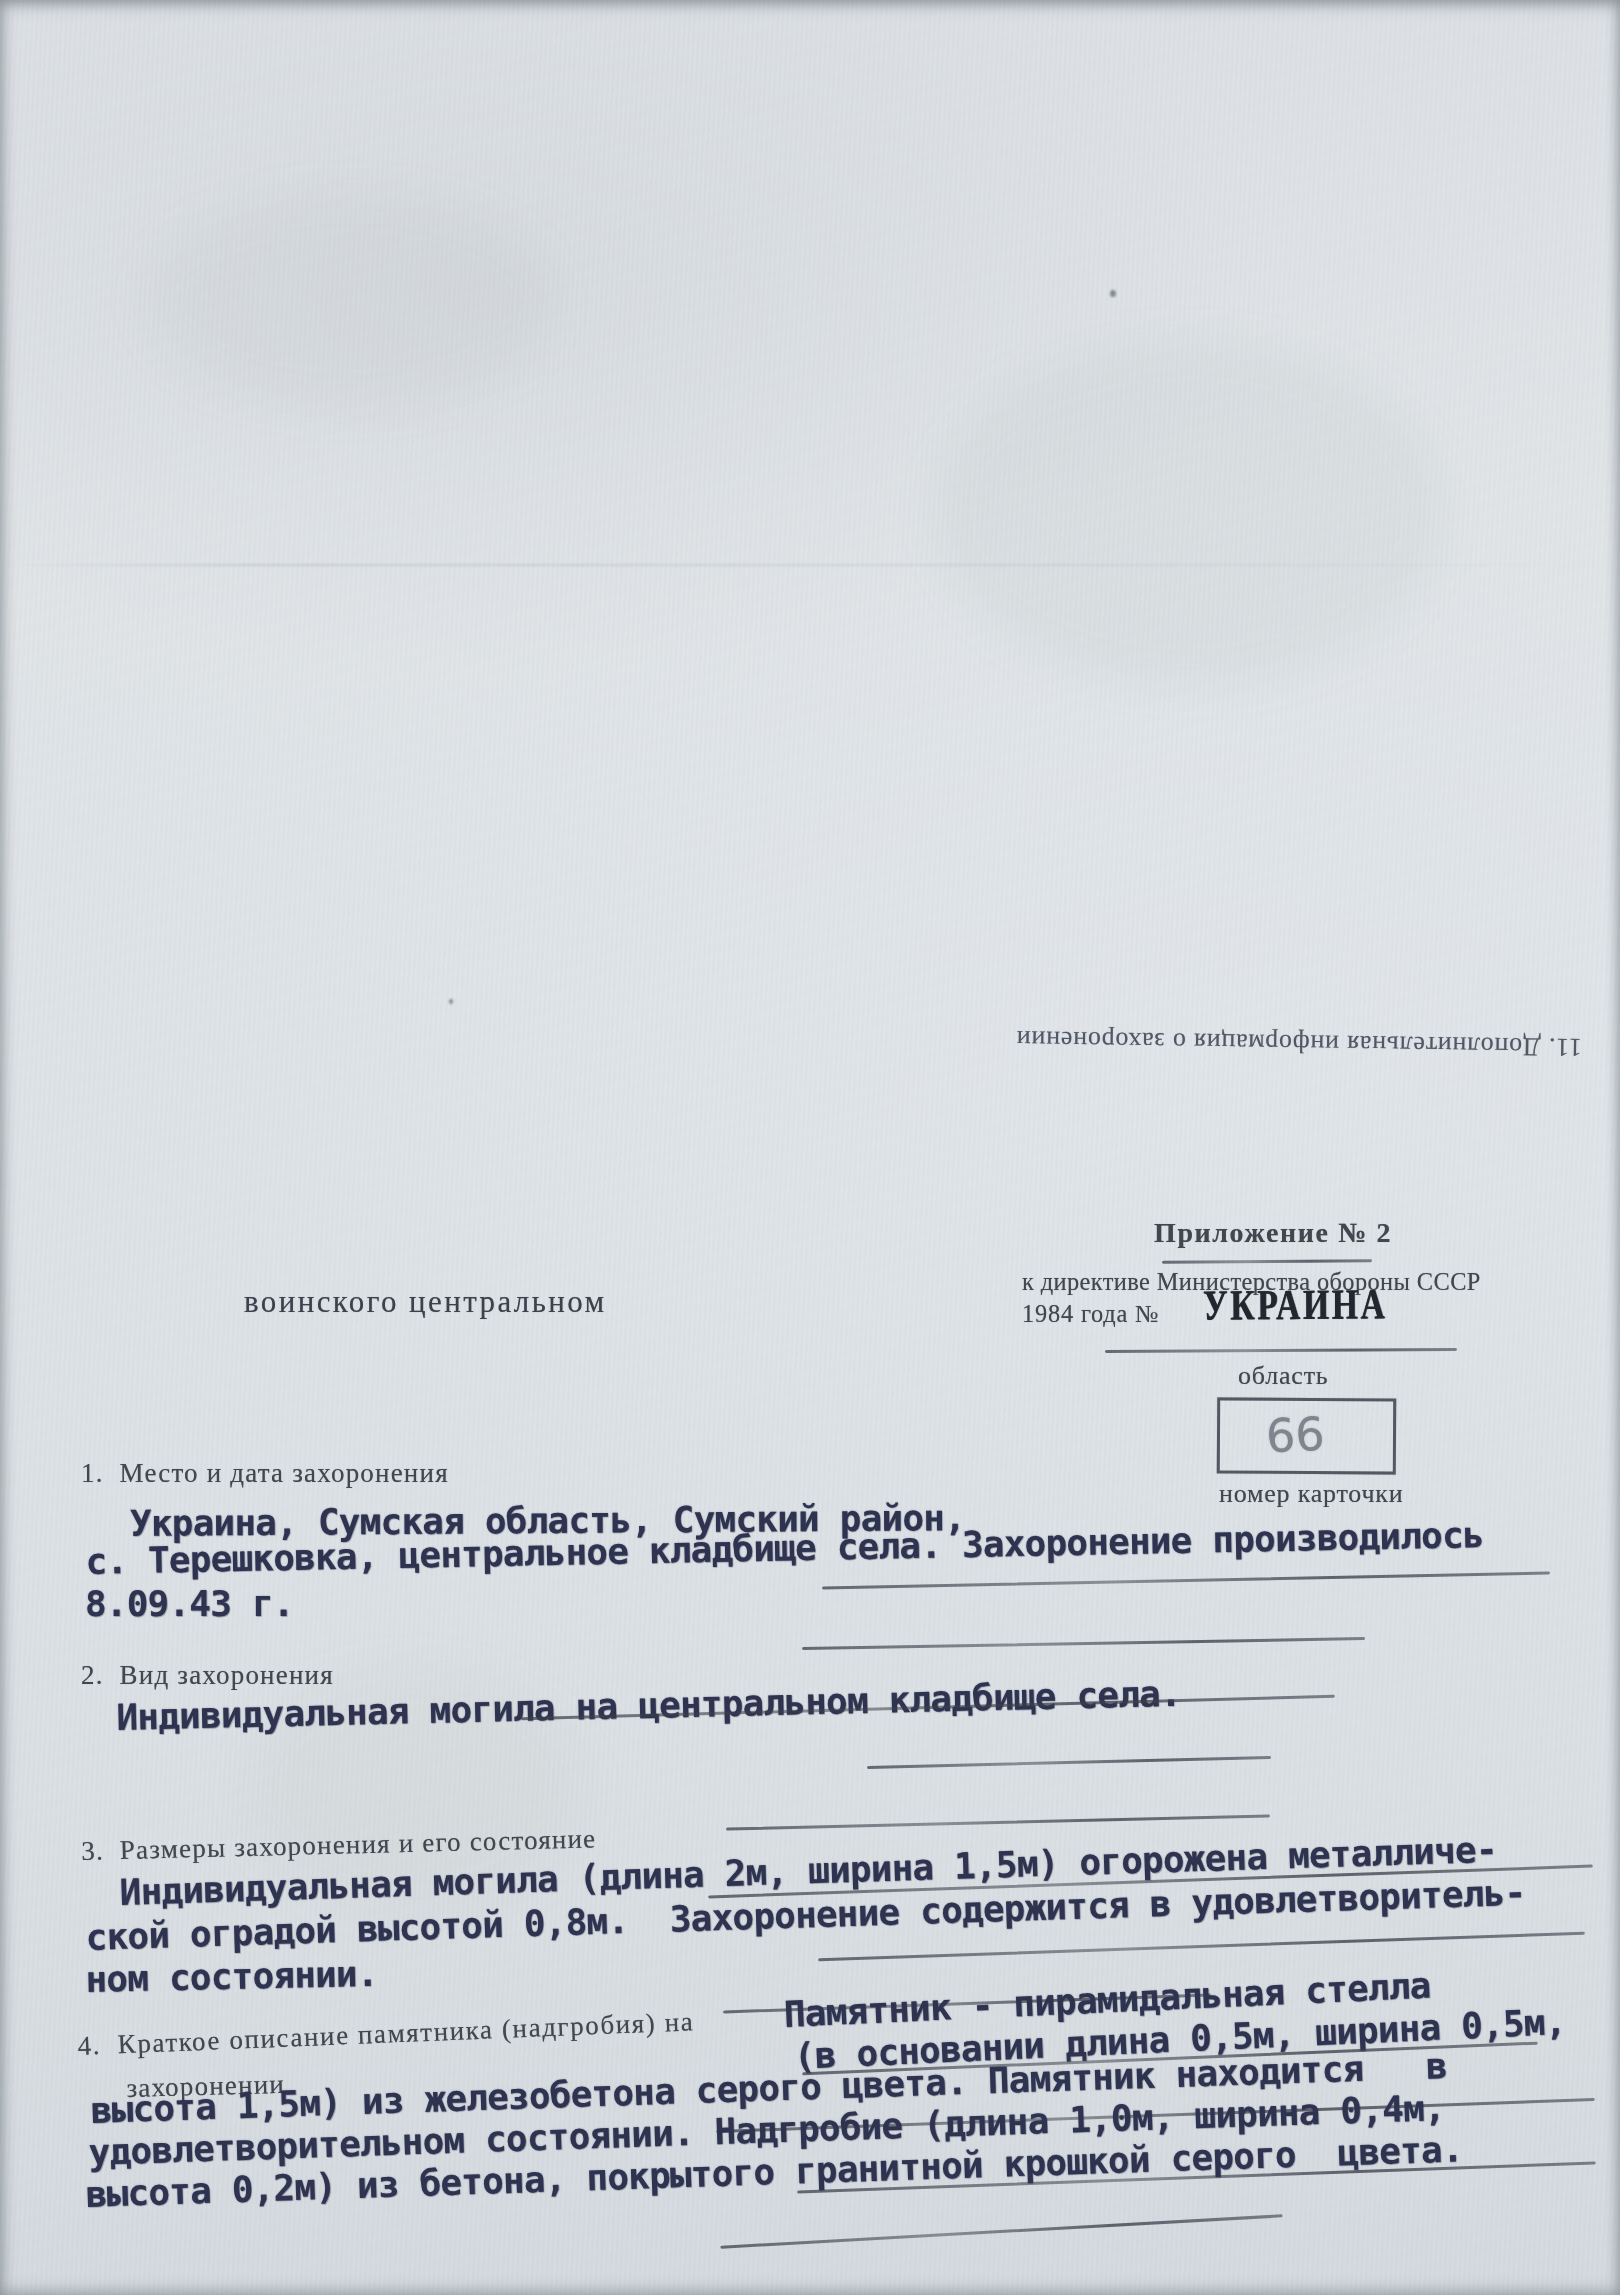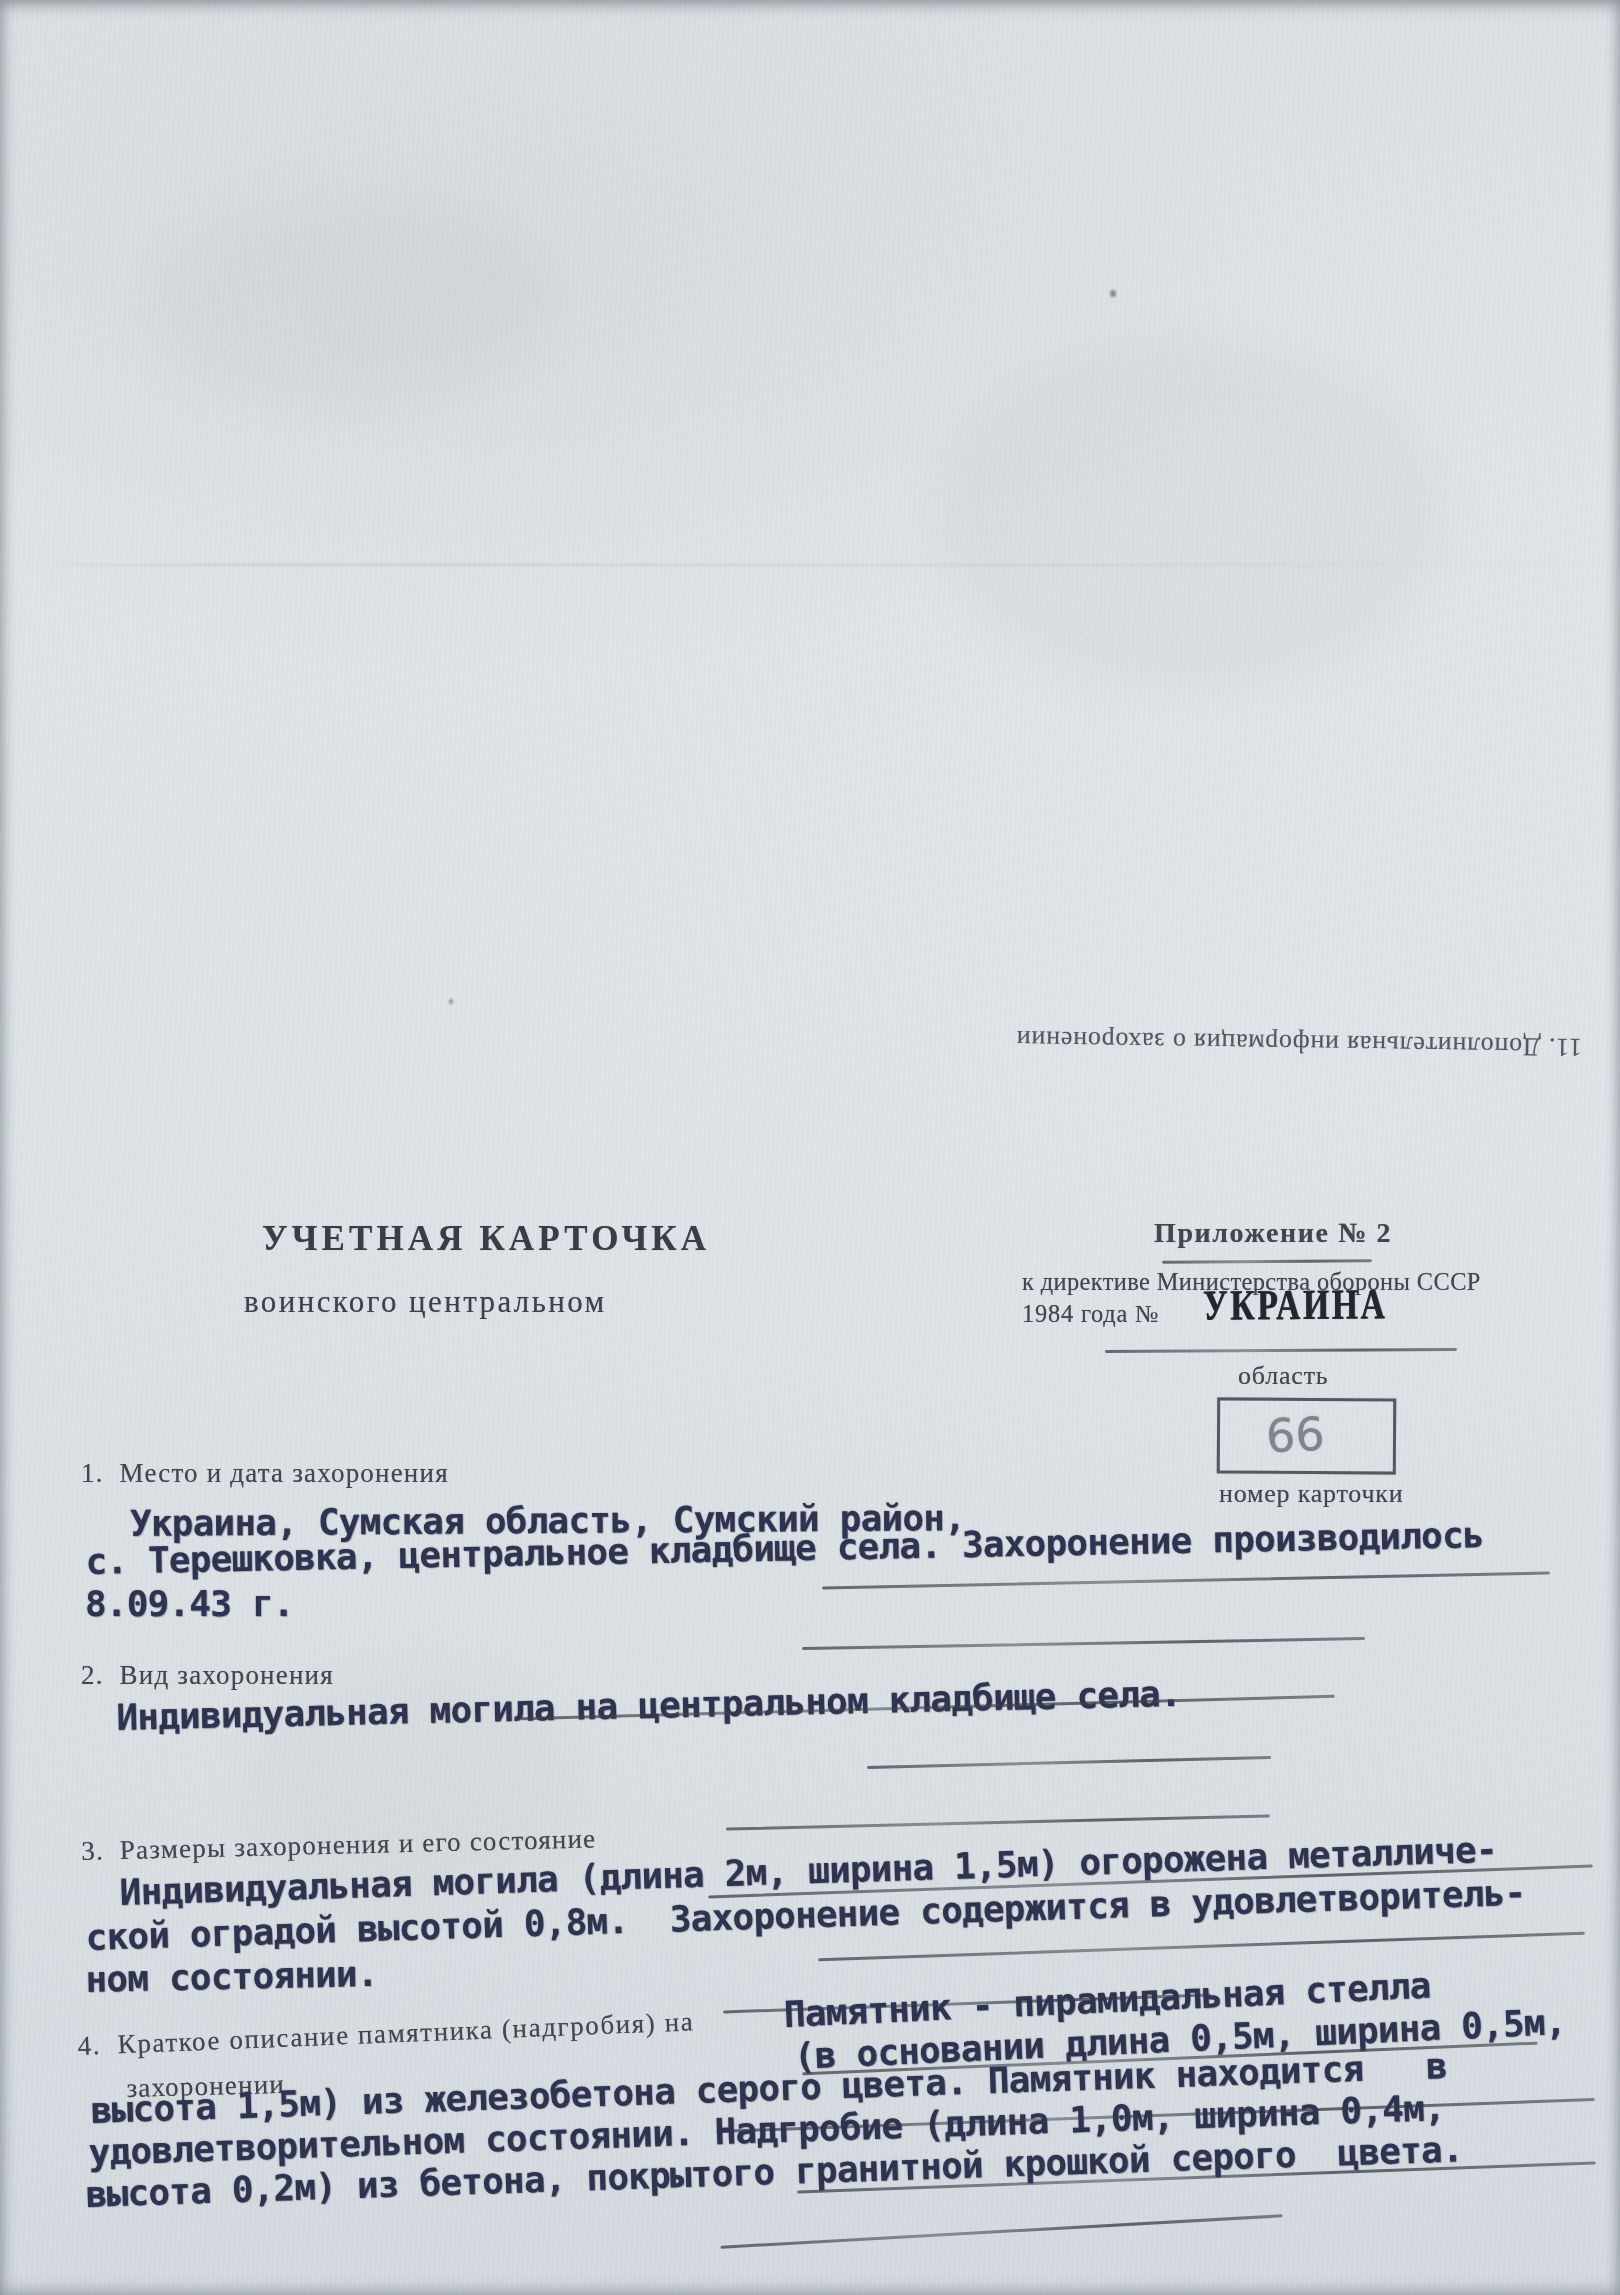--- a/index.html
+++ b/index.html
@@ -81,21 +81,20 @@
 
   <div class="crease" style="top:564px;"></div>
   <div class="stain" style="left:146px;top:195px;width:407px;height:212px;background:rgba(150,156,150,.07);"></div>
   <div class="stain" style="left:936px;top:342px;width:505px;height:342px;background:rgba(145,150,158,.08);"></div>
   <div class="stain" style="left:244px;top:1668px;width:342px;height:244px;background:rgba(160,162,155,.06);"></div>
   <div class="speck" style="left:1110px;top:290px;"></div>
   <div class="speck" style="left:449px;top:999px;width:4.1px;height:4.9px;"></div>
 
   <div class="abs reverse-note" style="left:856px;top:1027px;width:726px;">11. Дополнительная информация о захоронении</div>
 
-  <div class="abs printed" style="left:262px;top:1219px;font-size:35px;font-weight:bold;letter-spacing:4.1px;color:#383d48;">УЧЕТНАЯ КАРТОЧКА</div>
   <div class="abs printed" style="left:244px;top:1284px;font-size:31px;letter-spacing:2.4px;color:#3c414c;">воинского центральном</div>
 
   <div class="abs printed" style="left:1154px;top:1217px;font-size:28px;letter-spacing:1.6px;font-weight:bold;">Приложение № 2</div>
   <div class="rule" style="left:1162px;top:1260px;width:210px;transform:rotate(-.4deg);"></div>
   <div class="abs printed" style="left:1022px;top:1268px;font-size:24.4px;letter-spacing:0.4px;">к директиве Министерства обороны СССР</div>
   <div class="abs printed" style="left:1022px;top:1300px;font-size:24.4px;letter-spacing:0.8px;">1984 года №</div>
   <div class="abs stamp" style="left:1203px;top:1282px;font-size:42px;">УКРАИНА</div>
   <div class="rule" style="left:1105px;top:1349px;width:352px;transform:rotate(-.3deg);"></div>
   <div class="abs printed" style="left:1238px;top:1361px;font-size:26px;letter-spacing:0.8px;">область</div>
 

